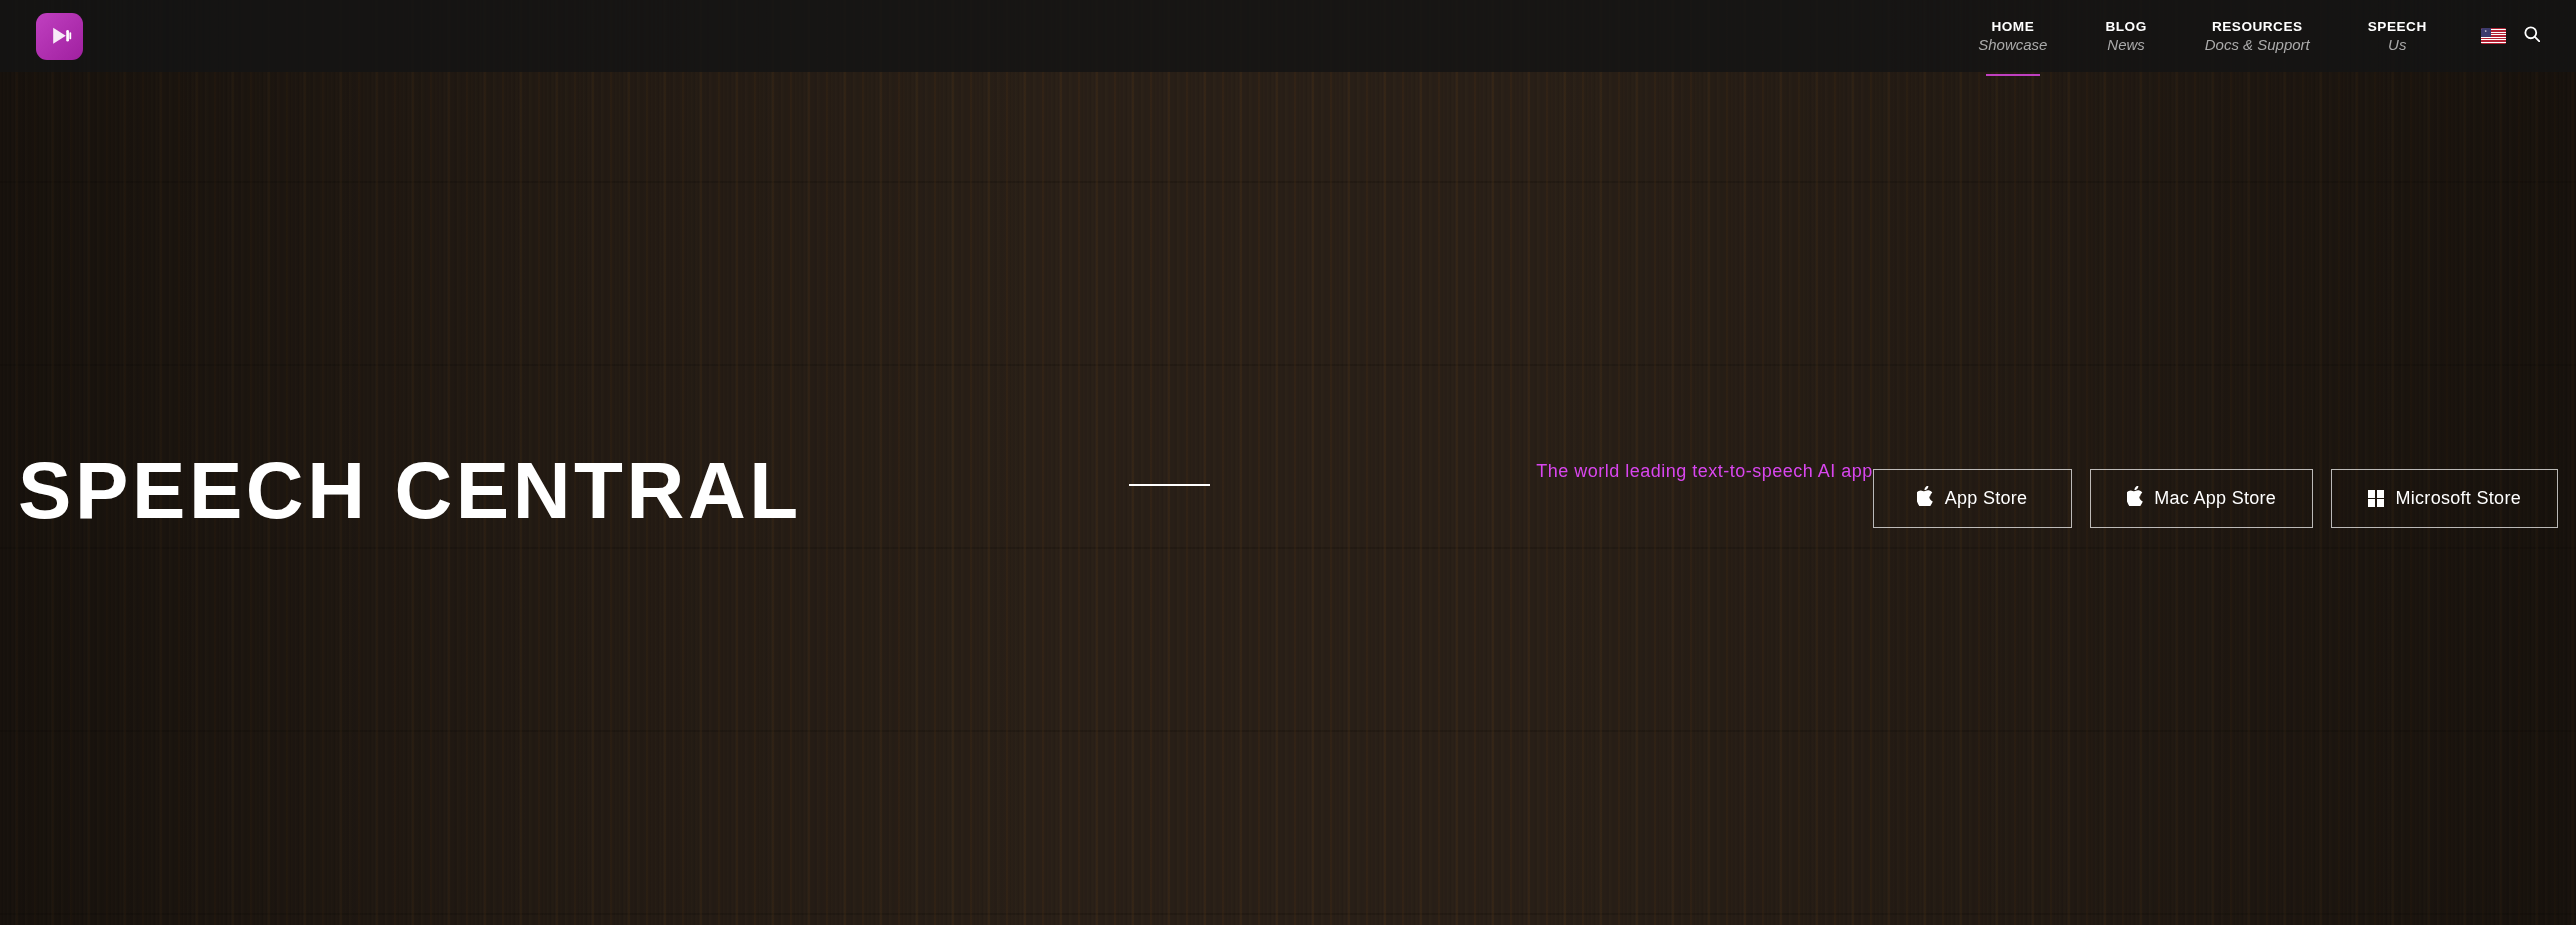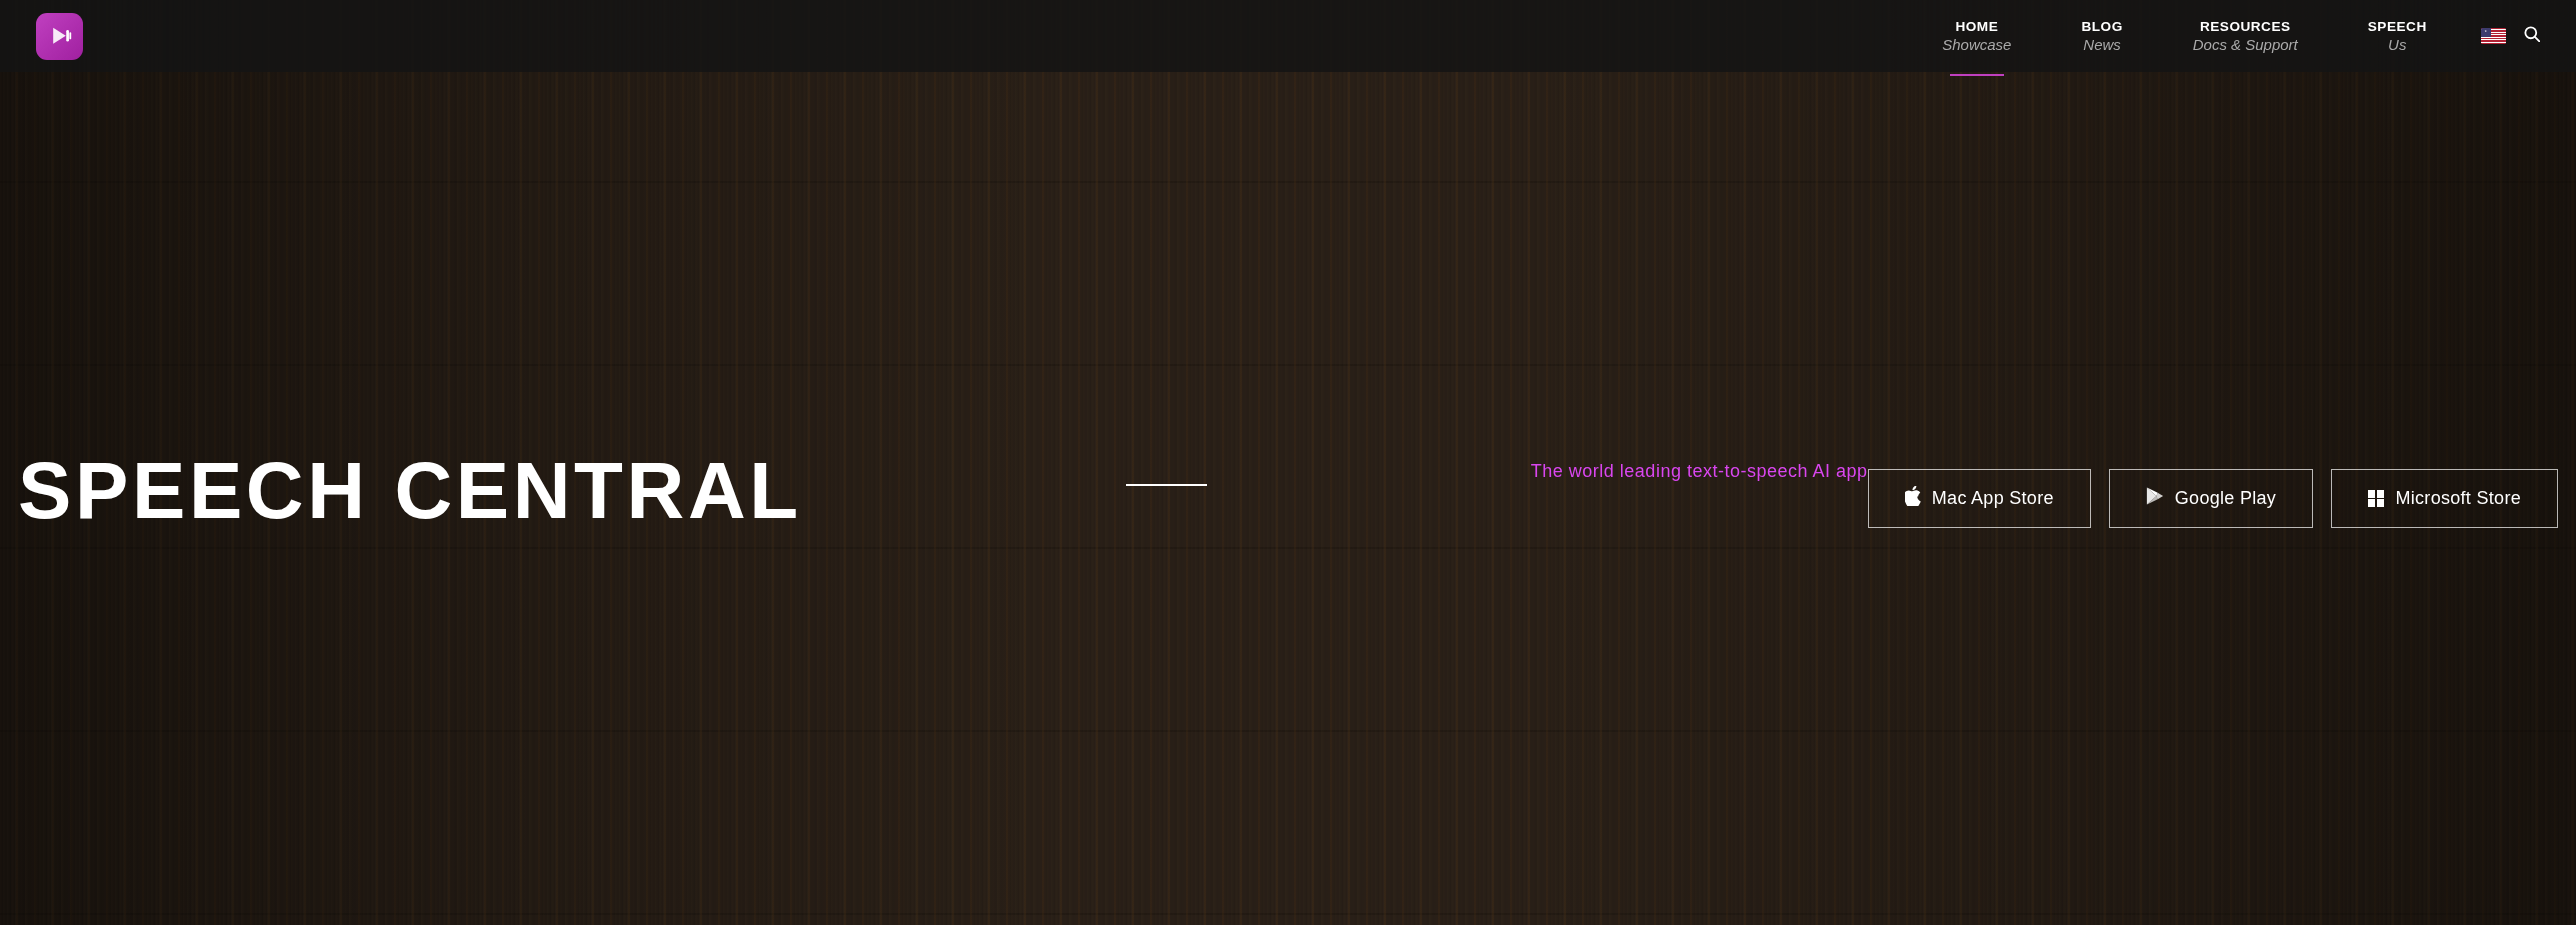--- a/index.html
+++ b/index.html
@@ -120,21 +120,21 @@
       display: flex;
       align-items: center;
       justify-content: center;
       color: white;
       font-size: 20px;
     }
 
     .nav-links {
       display: flex;
       align-items: flex-start;
-      gap: 16px;
+      gap: 4px;
       list-style: none;
     }
 
     .nav-item {
       padding: 0 27px;
       text-align: center;
       cursor: pointer;
       position: relative;
     }
 
@@ -348,41 +348,38 @@
     </div>
   </nav>
 
   <div class="hero-content">
     <h1 class="hero-title">SPEECH CENTRAL</h1>
     <div class="hero-divider"></div>
     <p class="hero-subtitle">The world leading text-to-speech AI app</p>
 
     <div class="store-buttons">
 
+      <button class="store-btn">
+        <span class="store-btn-icon">
+          <svg width="16.3" height="20" viewBox="0 0 18 22" fill="white">
+            <path d="M14.5 11.5c0-2.8 2.3-4.1 2.4-4.2C15.3 5 13.2 4.7 12.4 4.7c-1.8-.2-3.5 1.1-4.4 1.1-.9 0-2.3-1-3.8-1-1.9 0-3.7 1.1-4.7 2.9C-2.3 11.5-.3 17.3 1.5 20.4c.9 1.5 2 3.2 3.5 3.2 1.4-.1 1.9-.9 3.6-.9 1.7 0 2.2.9 3.7.9 1.5 0 2.5-1.5 3.4-3.1.7-1.1 1.3-2.3 1.7-3.5-2.6-1-3.9-3.5-3.9-5.5zM11.5 2.9c.7-.9 1.2-2.1 1.1-3.4-1.1.1-2.4.7-3.2 1.7-.7.8-1.3 2.1-1.1 3.3 1.2.1 2.4-.6 3.2-1.6z"></path>
+          </svg>
+        </span>
+        <span>App Store</span>
+      </button>
 
       <button class="store-btn">
         <span class="store-btn-icon">
           <svg width="16.3" height="20" viewBox="0 0 18 22" fill="white">
             <path d="M14.5 11.5c0-2.8 2.3-4.1 2.4-4.2C15.3 5 13.2 4.7 12.4 4.7c-1.8-.2-3.5 1.1-4.4 1.1-.9 0-2.3-1-3.8-1-1.9 0-3.7 1.1-4.7 2.9C-2.3 11.5-.3 17.3 1.5 20.4c.9 1.5 2 3.2 3.5 3.2 1.4-.1 1.9-.9 3.6-.9 1.7 0 2.2.9 3.7.9 1.5 0 2.5-1.5 3.4-3.1.7-1.1 1.3-2.3 1.7-3.5-2.6-1-3.9-3.5-3.9-5.5zM11.5 2.9c.7-.9 1.2-2.1 1.1-3.4-1.1.1-2.4.7-3.2 1.7-.7.8-1.3 2.1-1.1 3.3 1.2.1 2.4-.6 3.2-1.6z"></path>
           </svg>
         </span>
         <span>Mac App Store</span>
       </button>
 
-      <button class="store-btn">
-        <span class="store-btn-icon">
-          <svg width="18" height="20" viewBox="0 0 20 22" fill="white">
-            <path d="M1 1.5L11.5 11 1 20.5V1.5z" fill="white" opacity="0.9"></path>
-            <path d="M1 1.5L13 7.5 11.5 11z" fill="white"></path>
-            <path d="M1 20.5L13 14.5 11.5 11z" fill="white" opacity="0.7"></path>
-            <path d="M13 7.5L19 11 13 14.5 11.5 11z" fill="white" opacity="0.8"></path>
-          </svg>
-        </span>
-        <span>Google Play</span>
-      </button>
 
       <button class="store-btn">
         <span class="store-btn-icon">
           <div class="windows-icon">
             <span></span>
               <span></span>
               <span></span>
               <span></span>
           </div>
         </span>

